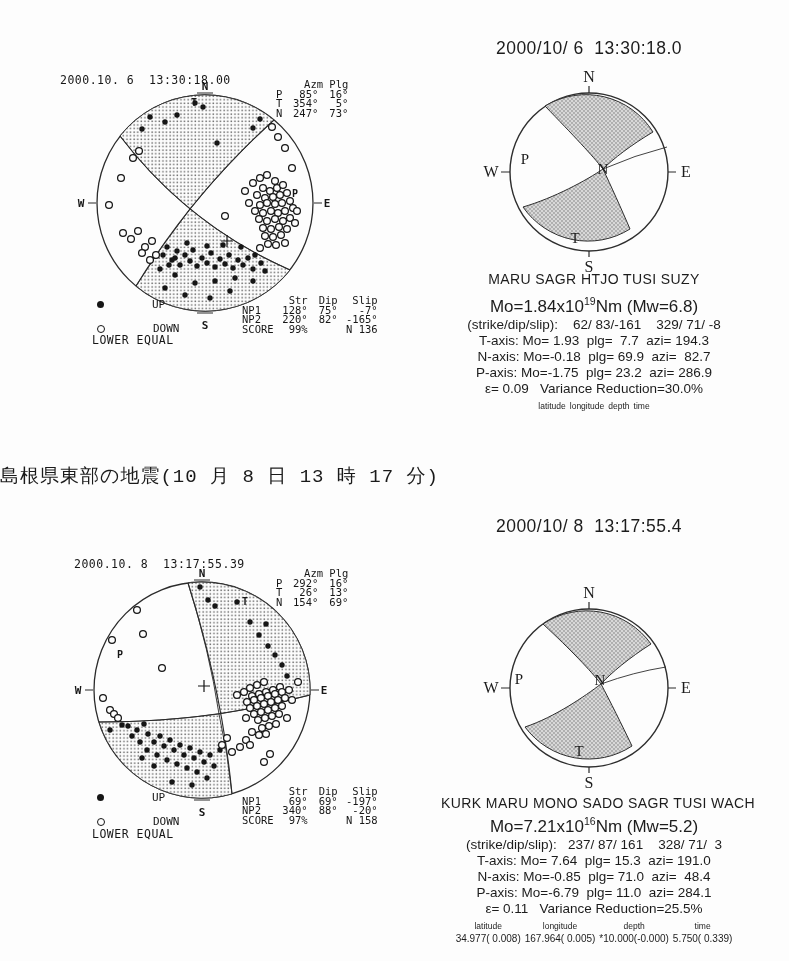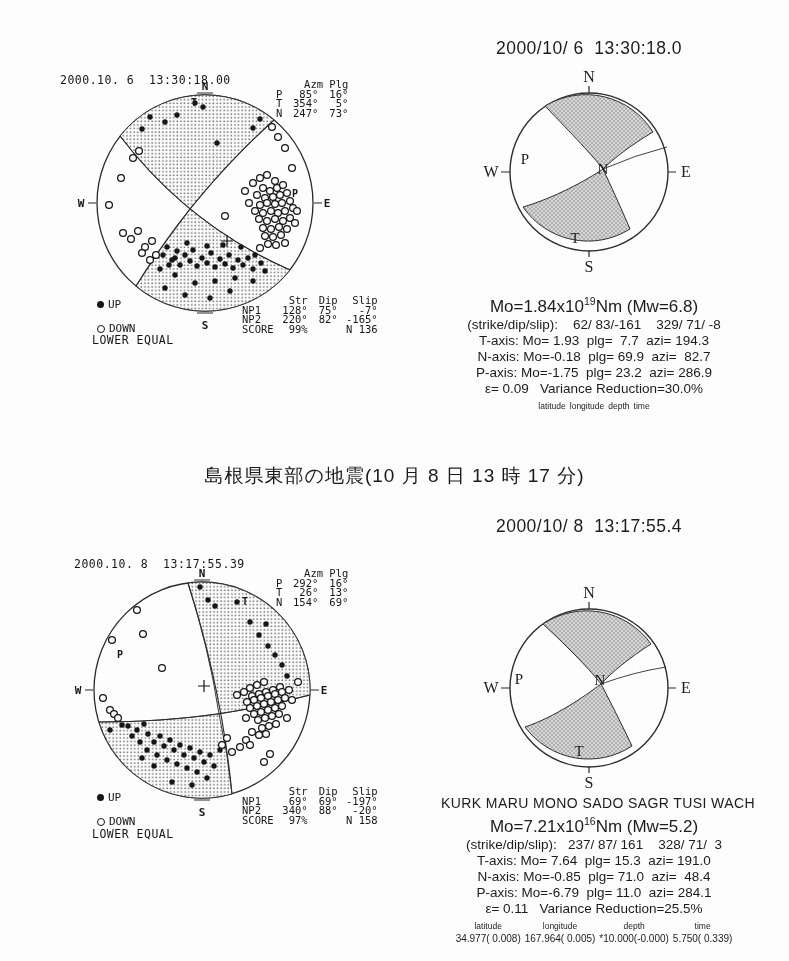--- a/index.html
+++ b/index.html
@@ -7,21 +7,21 @@
         font-family:"Liberation Sans",sans-serif;color:#1c1c1c;}
   .abs{position:absolute;}
   
   .mono{font-family:"DejaVu Sans Mono",monospace;font-weight:normal;color:#161616;margin-top:11px;}
   .pol-header{font-size:11.5px;letter-spacing:0.5px;white-space:pre;}
   .mini-table{border-collapse:collapse;font-size:10.5px;line-height:9.5px;}
   .mini-table td{padding:0 0 0 4px;white-space:pre;}
   .mini-table .r{text-align:right;}
   .mini-table .l{text-align:left;}
   .mini-table .hdr td{text-align:right;}
-  .legend-row{font-size:11px;line-height:13px;white-space:pre;display:flex;align-items:center;}
+  .legend-row{font-size:11px;line-height:13px;white-space:pre;display:flex;align-items:center;gap:44px;}
   .mk{display:inline-block;width:7px;height:7px;border-radius:50%;margin-right:4px;}
   .mk.up{background:#161616;}
   .mk.down{background:#fdfdfd;border:1.3px solid #161616;width:6px;height:6px;}
   .lower-equal{font-size:11.5px;letter-spacing:0.5px;white-space:pre;}
   svg{overflow:visible;}
   .ball-outline{fill:#fdfdfd;stroke:#2b2b2b;stroke-width:1.3;}
   .nodal{fill:none;stroke:#2b2b2b;stroke-width:1.1;}
   .stip{stroke:#2b2b2b;stroke-width:0.9;}
   .tick{stroke:#2b2b2b;stroke-width:1.2;fill:none;}
   .pt-up{fill:#161616;stroke:none;}
@@ -39,21 +39,21 @@
   .stations{font-size:14px;letter-spacing:0.4px;text-align:center;white-space:pre;}
   .mt-text{text-align:center;}
   .mo-line{font-size:17px;white-space:pre;}
   .mo-line sup{font-size:10.5px;}
   .sol-line{font-size:13.5px;line-height:16.2px;white-space:pre;}
   .loc-table{margin:3px auto 0;border-collapse:collapse;}
   .loc-table td{text-align:center;white-space:pre;padding:0 2px;}
   .loc-hdr td{font-size:8.5px;padding-bottom:2px;}
   .loc-val td{font-size:10px;}
   
-  .jp-title{width:100%;text-align:center;font-family:Liberation Sans, sans-serif;
+  .jp-title{width:100%;font-family:Liberation Mono, monospace;
             font-size:19px;color:#1a1a1a;letter-spacing:1px;white-space:pre;}
 </style>
 </head>
 <body>
 
 <div class="page">
 
   <div class="abs mono pol-header" style="left:60px;top:62px">2000.10. 6  13:30:18.00</div>
 
   <svg class="abs" style="left:25px;top:50px" width="360" height="306" viewBox="-180 -153 360 306">
@@ -268,20 +268,21 @@
     <path class="tick" d="M 0 -79 V -86 M 0 79 V 85 M -79 0 H -88 M 79 0 H 87"></path>
     <text class="cmp-serif" x="0" y="-90">N</text>
     <text class="cmp-serif" x="0" y="100">S</text>
     <text class="cmp-serif" x="-98" y="5">W</text>
     <text class="cmp-serif" x="97" y="5">E</text>
     <text class="in-serif" x="-64" y="-8">P</text>
     <text class="in-serif" x="14" y="2">N</text>
     <text class="in-serif" x="-14" y="71">T</text>
   </svg>
 
+  <div class="abs stations" style="left:434px;top:271px;width:320px">MARU SAGR HTJO TUSI SUZY</div>
 
   <div class="abs mt-text" style="left:434px;top:295px;width:320px">
     <div class="mo-line"><span>Mo=1.84x10</span><sup>19</sup><span>Nm (Mw=6.8)</span></div>
     <div class="sol-line">(strike/dip/slip):    62/ 83/-161    329/ 71/ -8</div>
     <div class="sol-line">T-axis: Mo= 1.93  plg=  7.7  azi= 194.3</div>
     <div class="sol-line">N-axis: Mo=-0.18  plg= 69.9  azi=  82.7</div>
     <div class="sol-line">P-axis: Mo=-1.75  plg= 23.2  azi= 286.9</div>
     <div class="sol-line">ε= 0.09   Variance Reduction=30.0%</div>
     <table class="loc-table">
       <tbody>

